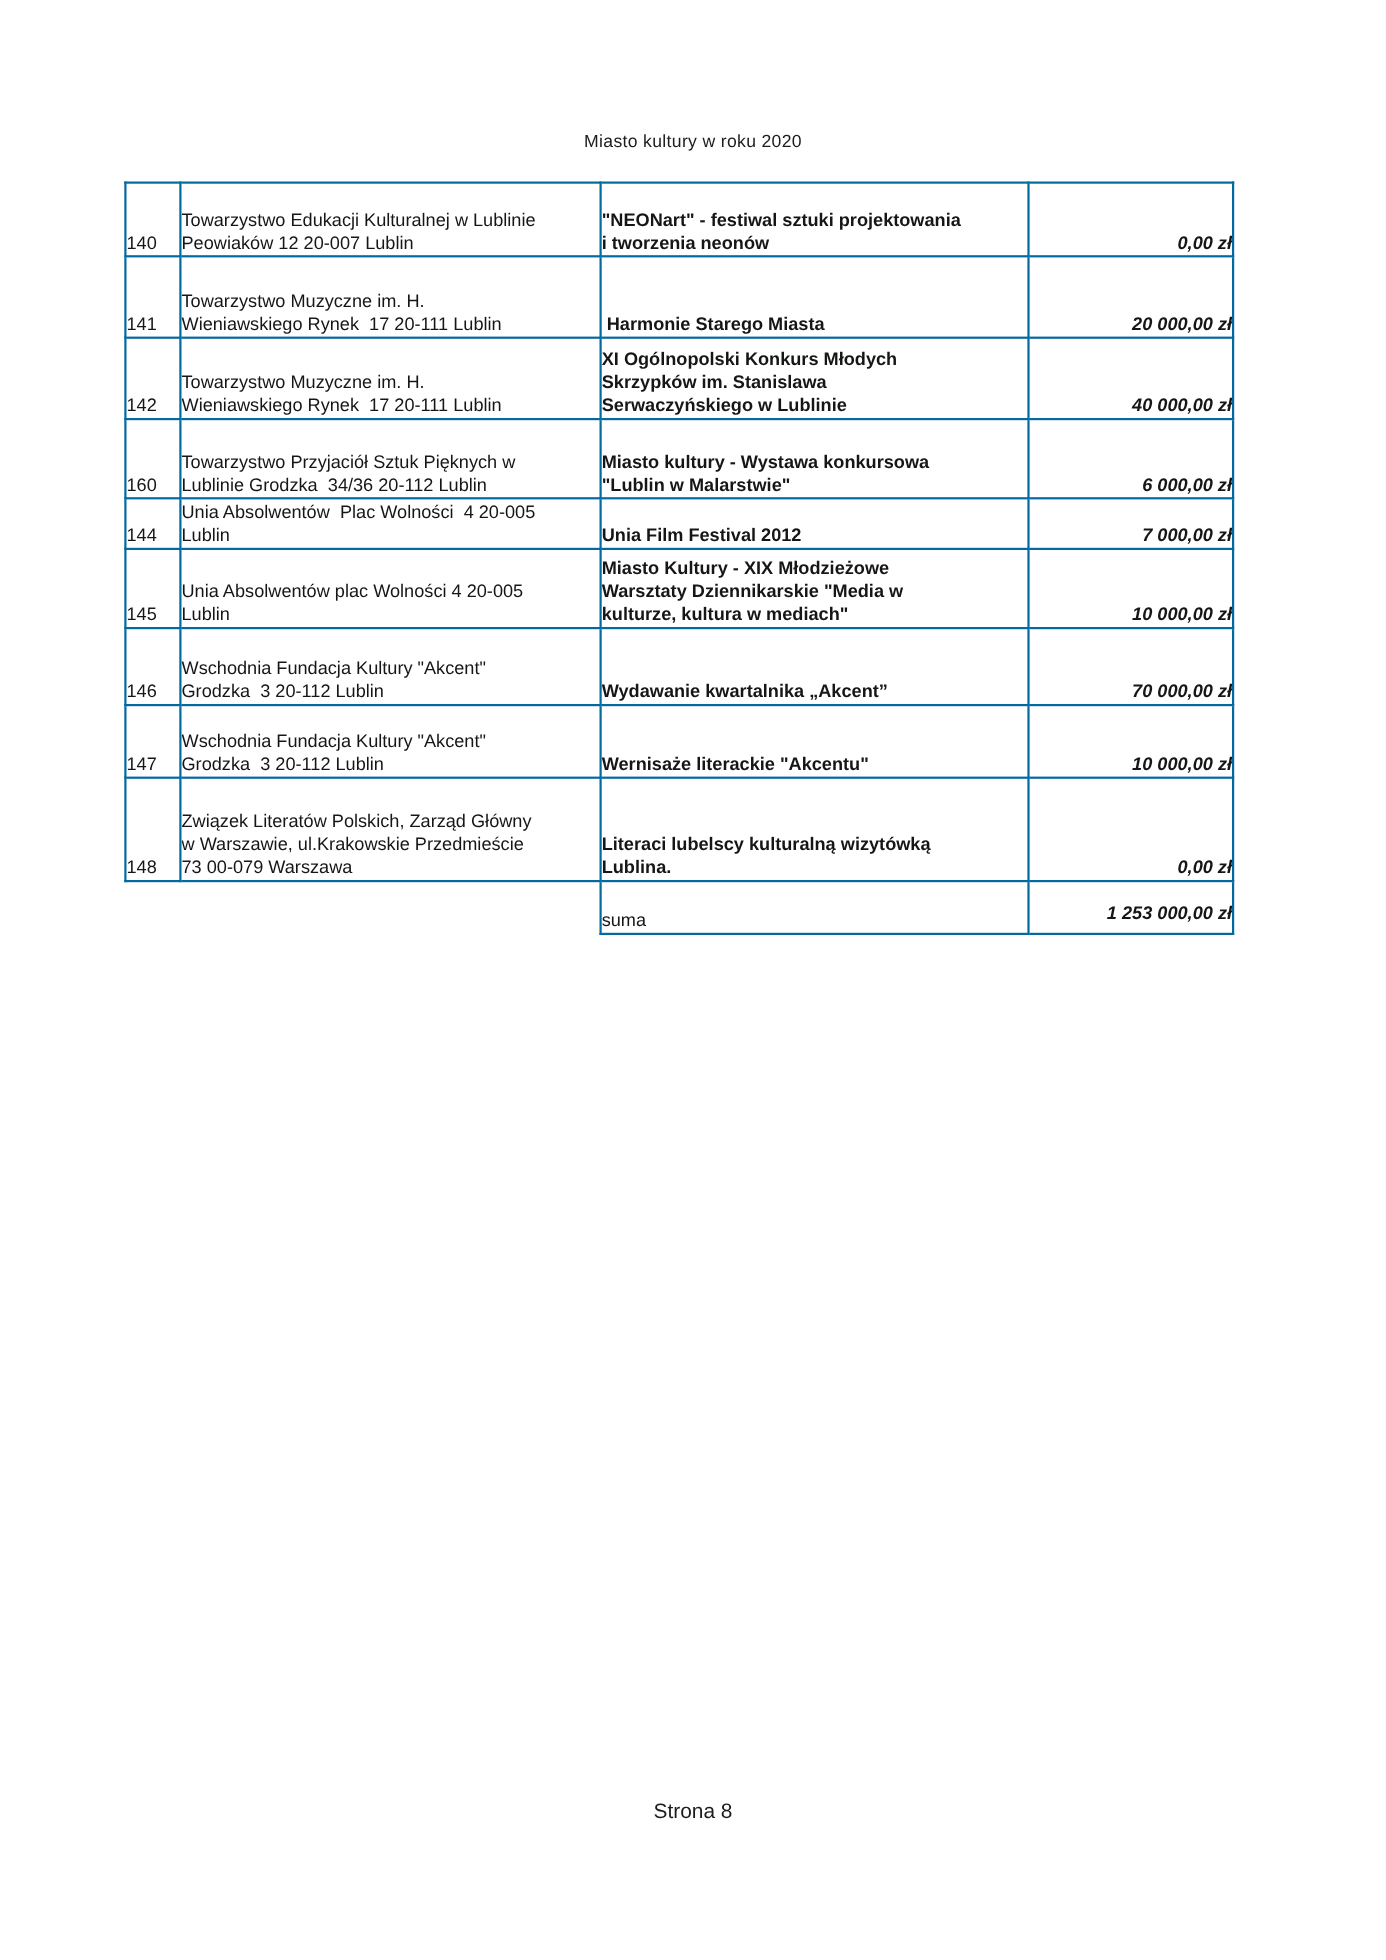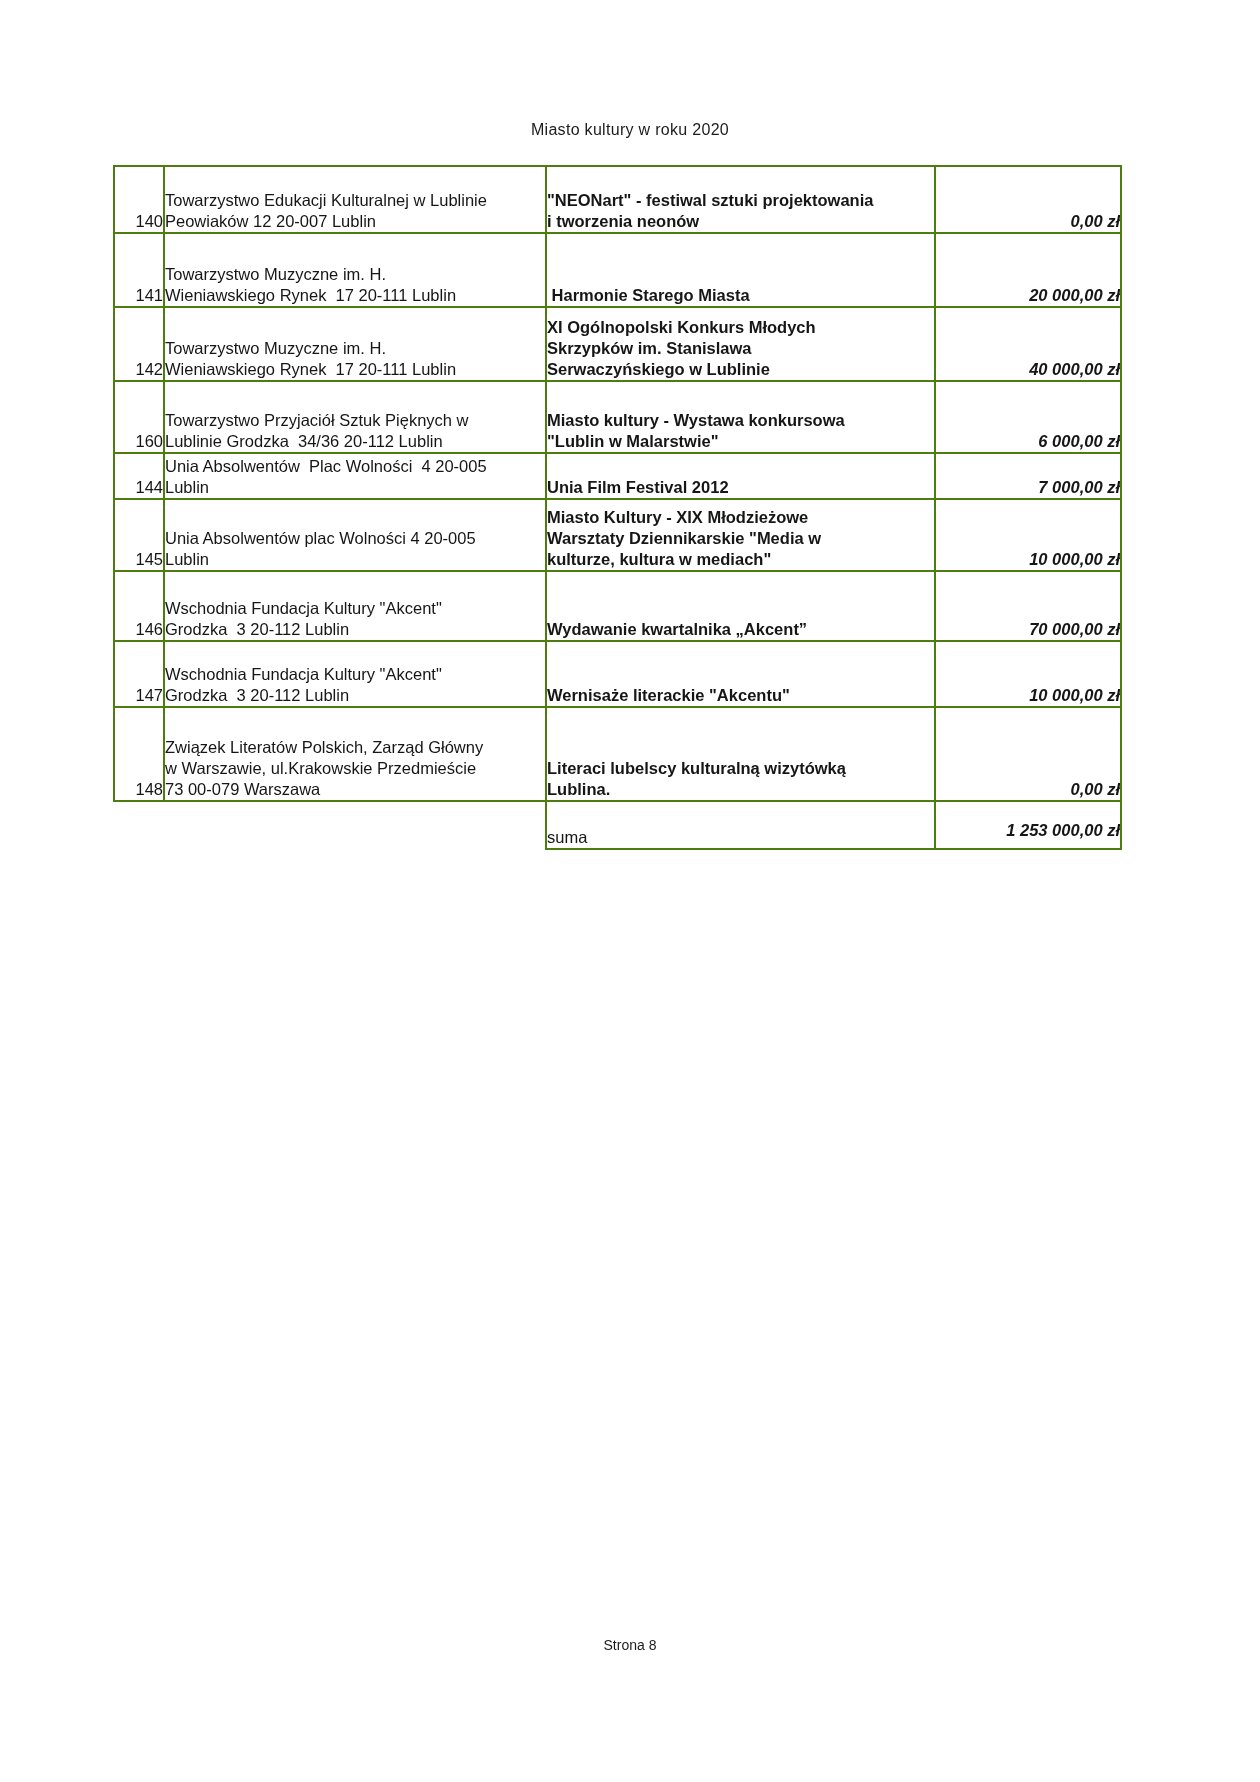--- a/index.html
+++ b/index.html
@@ -24,30 +24,29 @@
   }
   table.grants {
     position: absolute;
     left: 113px;
     top: 165px;
     width: 1007px;
     border-collapse: collapse;
     table-layout: fixed;
   }
   table.grants td {
-    border: 2px solid #4d7c0f;
+    border: 2px solid #0369a1;
     vertical-align: bottom;
     font-size: 16.5px;
     line-height: 21px;
     white-space: pre;
     overflow: hidden;
     padding: 0;
   }
   td.num {
-    text-align: right;
     padding: 0 2px 3px 0;
     margin-left: 24px;
   }
   td.org {
     padding: 0 0 3px 3px;
   }
   td.proj {
     font-weight: bold;
     padding: 0 0 4px 3px;
   }
@@ -65,21 +64,21 @@
     padding: 0 0 7px 3px;
     vertical-align: bottom;
   }
   tr.sum-row td.amt { padding-bottom: 7px; }
   .footer {
     position: absolute;
     top: 1637px;
     left: 0;
     width: 100%;
     text-align: center;
-    font-size: 14px;
+    font-size: 19px;
     color: #1c1c1c;
   }
 </style>
 </head>
 <body>
 
 <div class="page">
 
   <div class="title">Miasto kultury w roku 2020</div>
 

